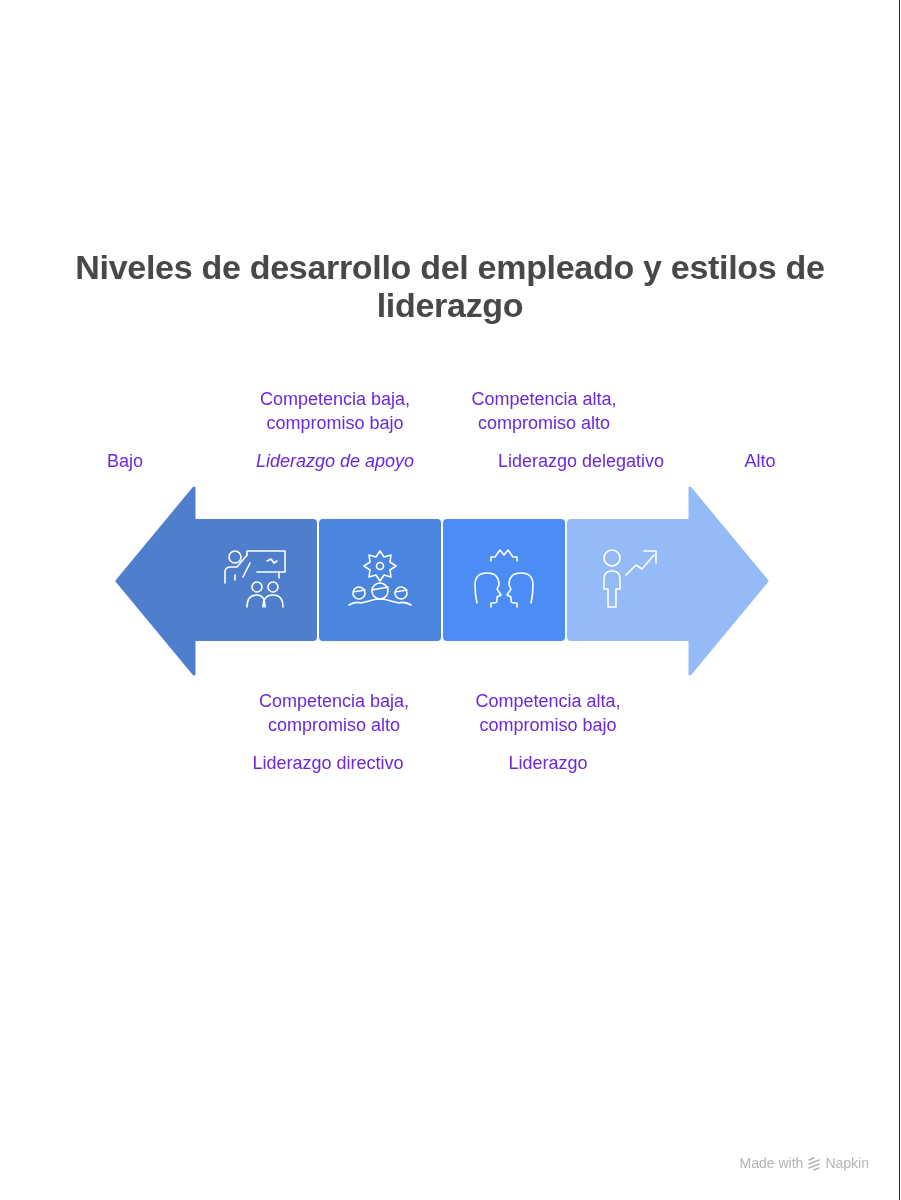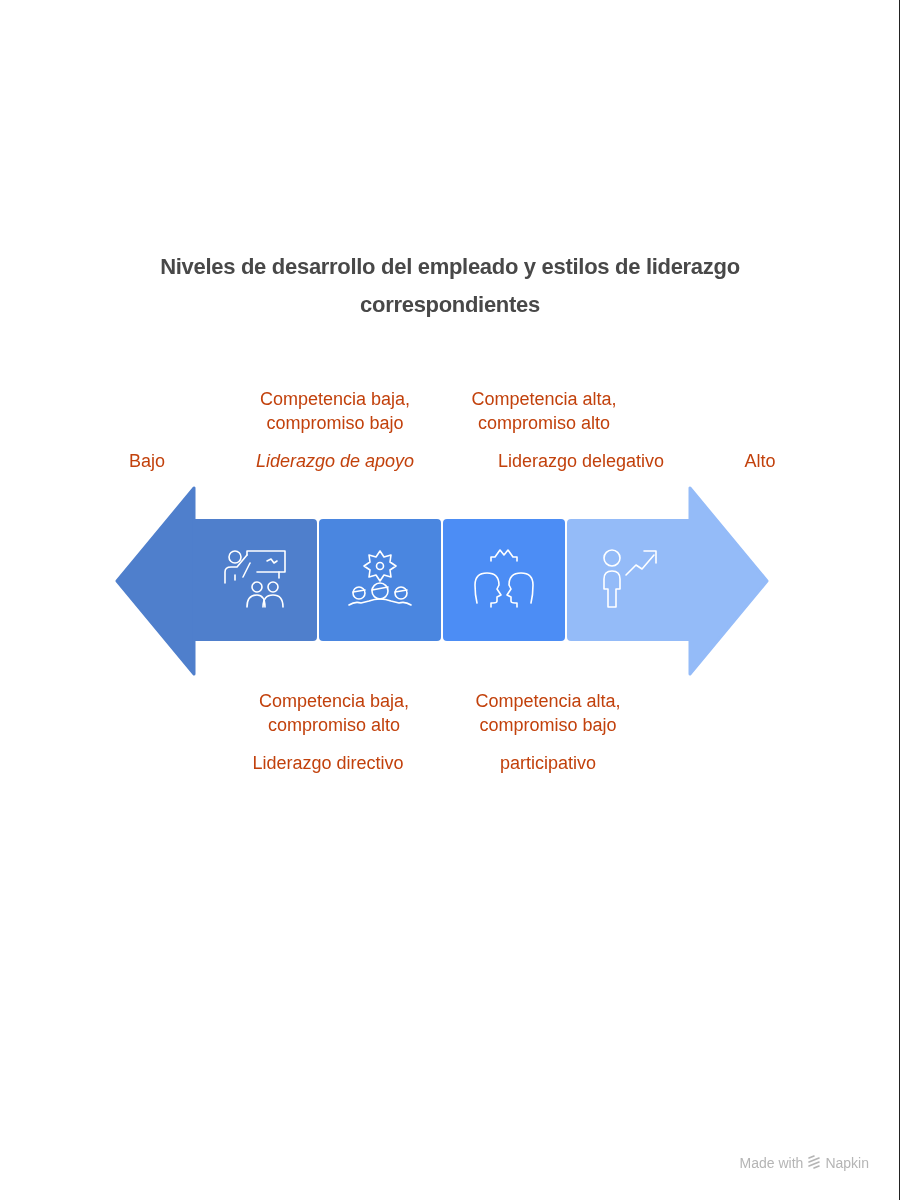--- a/index.html
+++ b/index.html
@@ -1,35 +1,34 @@
 <!DOCTYPE html>
 <html><head>
 <meta charset="utf-8">
 <style>
   html, body { margin:0; padding:0; background:#ffffff; }
   body { width:901px; height:1200px; position:relative; overflow:hidden; font-family:"Liberation Sans", sans-serif; color:#444; }
   .edge { position:absolute; right:1px; top:0; width:1px; height:1200px; background:#222; }
-  .title { position:absolute; left:0; width:900px; top:248px; text-align:center; font-size:22px; font-weight:bold; line-height:38px; color:#484848; letter-spacing:-0.3px; }
-  .lbl { position:absolute; text-align:center; font-size:18px; line-height:24px; color:#c2410c; white-space:nowrap; }
+  .title { position:absolute; left:0; width:900px; top:248px; text-align:center; font-size:34px; font-weight:bold; line-height:38px; color:#484848; letter-spacing:-0.3px; }
+  .lbl { position:absolute; text-align:center; font-size:18px; line-height:24px; color:#6d28d9; white-space:nowrap; }
   .block { position:absolute; top:519px; height:122px; border-radius:4px; }
   .block svg { position:absolute; left:50%; top:50%; transform:translate(-50%,-50%); }
   .arrow { position:absolute; }
-  .napkin { position:absolute; right:32px; top:1155px; font-size:14px; color:#b5b5b5; display:flex; align-items:flex-start; gap:4px; }
+  .napkin { position:absolute; right:32px; top:1155px; font-size:14px; color:#b5b5b5; display:flex; align-items:flex-end; gap:4px; }
 </style>
 </head>
 <body>
 
 <div class="edge"></div>
 
 <div class="title">
   <div>Niveles de desarrollo del empleado y estilos de liderazgo</div>
-  <div>correspondientes</div>
 </div>
 
-<div class="lbl" style="left:85px; top:449px; width:80px;text-align:right;">Bajo</div>
+<div class="lbl" style="left:85px; top:449px; width:80px;">Bajo</div>
 <div class="lbl" style="left:720px; top:449px; width:80px;">Alto</div>
 
 <div class="lbl" style="left:215px; top:387px; width:240px;">
   <div>Competencia baja,</div>
   <div>compromiso bajo</div>
 </div>
 <div class="lbl" style="left:215px; top:449px; width:240px;font-style:italic;">Liderazgo de apoyo</div>
 
 <div class="lbl" style="left:424px; top:387px; width:240px;">
   <div>Competencia alta,</div>
@@ -96,21 +95,21 @@
   <div>Competencia baja,</div>
   <div>compromiso alto</div>
 </div>
 <div class="lbl" style="left:208px; top:751px; width:240px;">Liderazgo directivo</div>
 
 <div class="lbl" style="left:428px; top:689px; width:240px;">
   <div>Competencia alta,</div>
   <div>compromiso bajo</div>
 </div>
 <div class="lbl" style="left:428px; top:751px; width:240px;">
-  <div>participativo</div>
+  <div>Liderazgo</div>
 </div>
 
 <div class="napkin">
   <span>Made with</span>
   <svg width="14" height="14" viewBox="0 0 14 14" fill="none" stroke="#b5b5b5" stroke-width="1.6" stroke-linecap="round">
     <path d="M2 3 L7 1 M2 7 L12 3 M2 11 L12 7 M7 13 L12 11"></path>
   </svg>
   <span>Napkin</span>
 </div>
 

